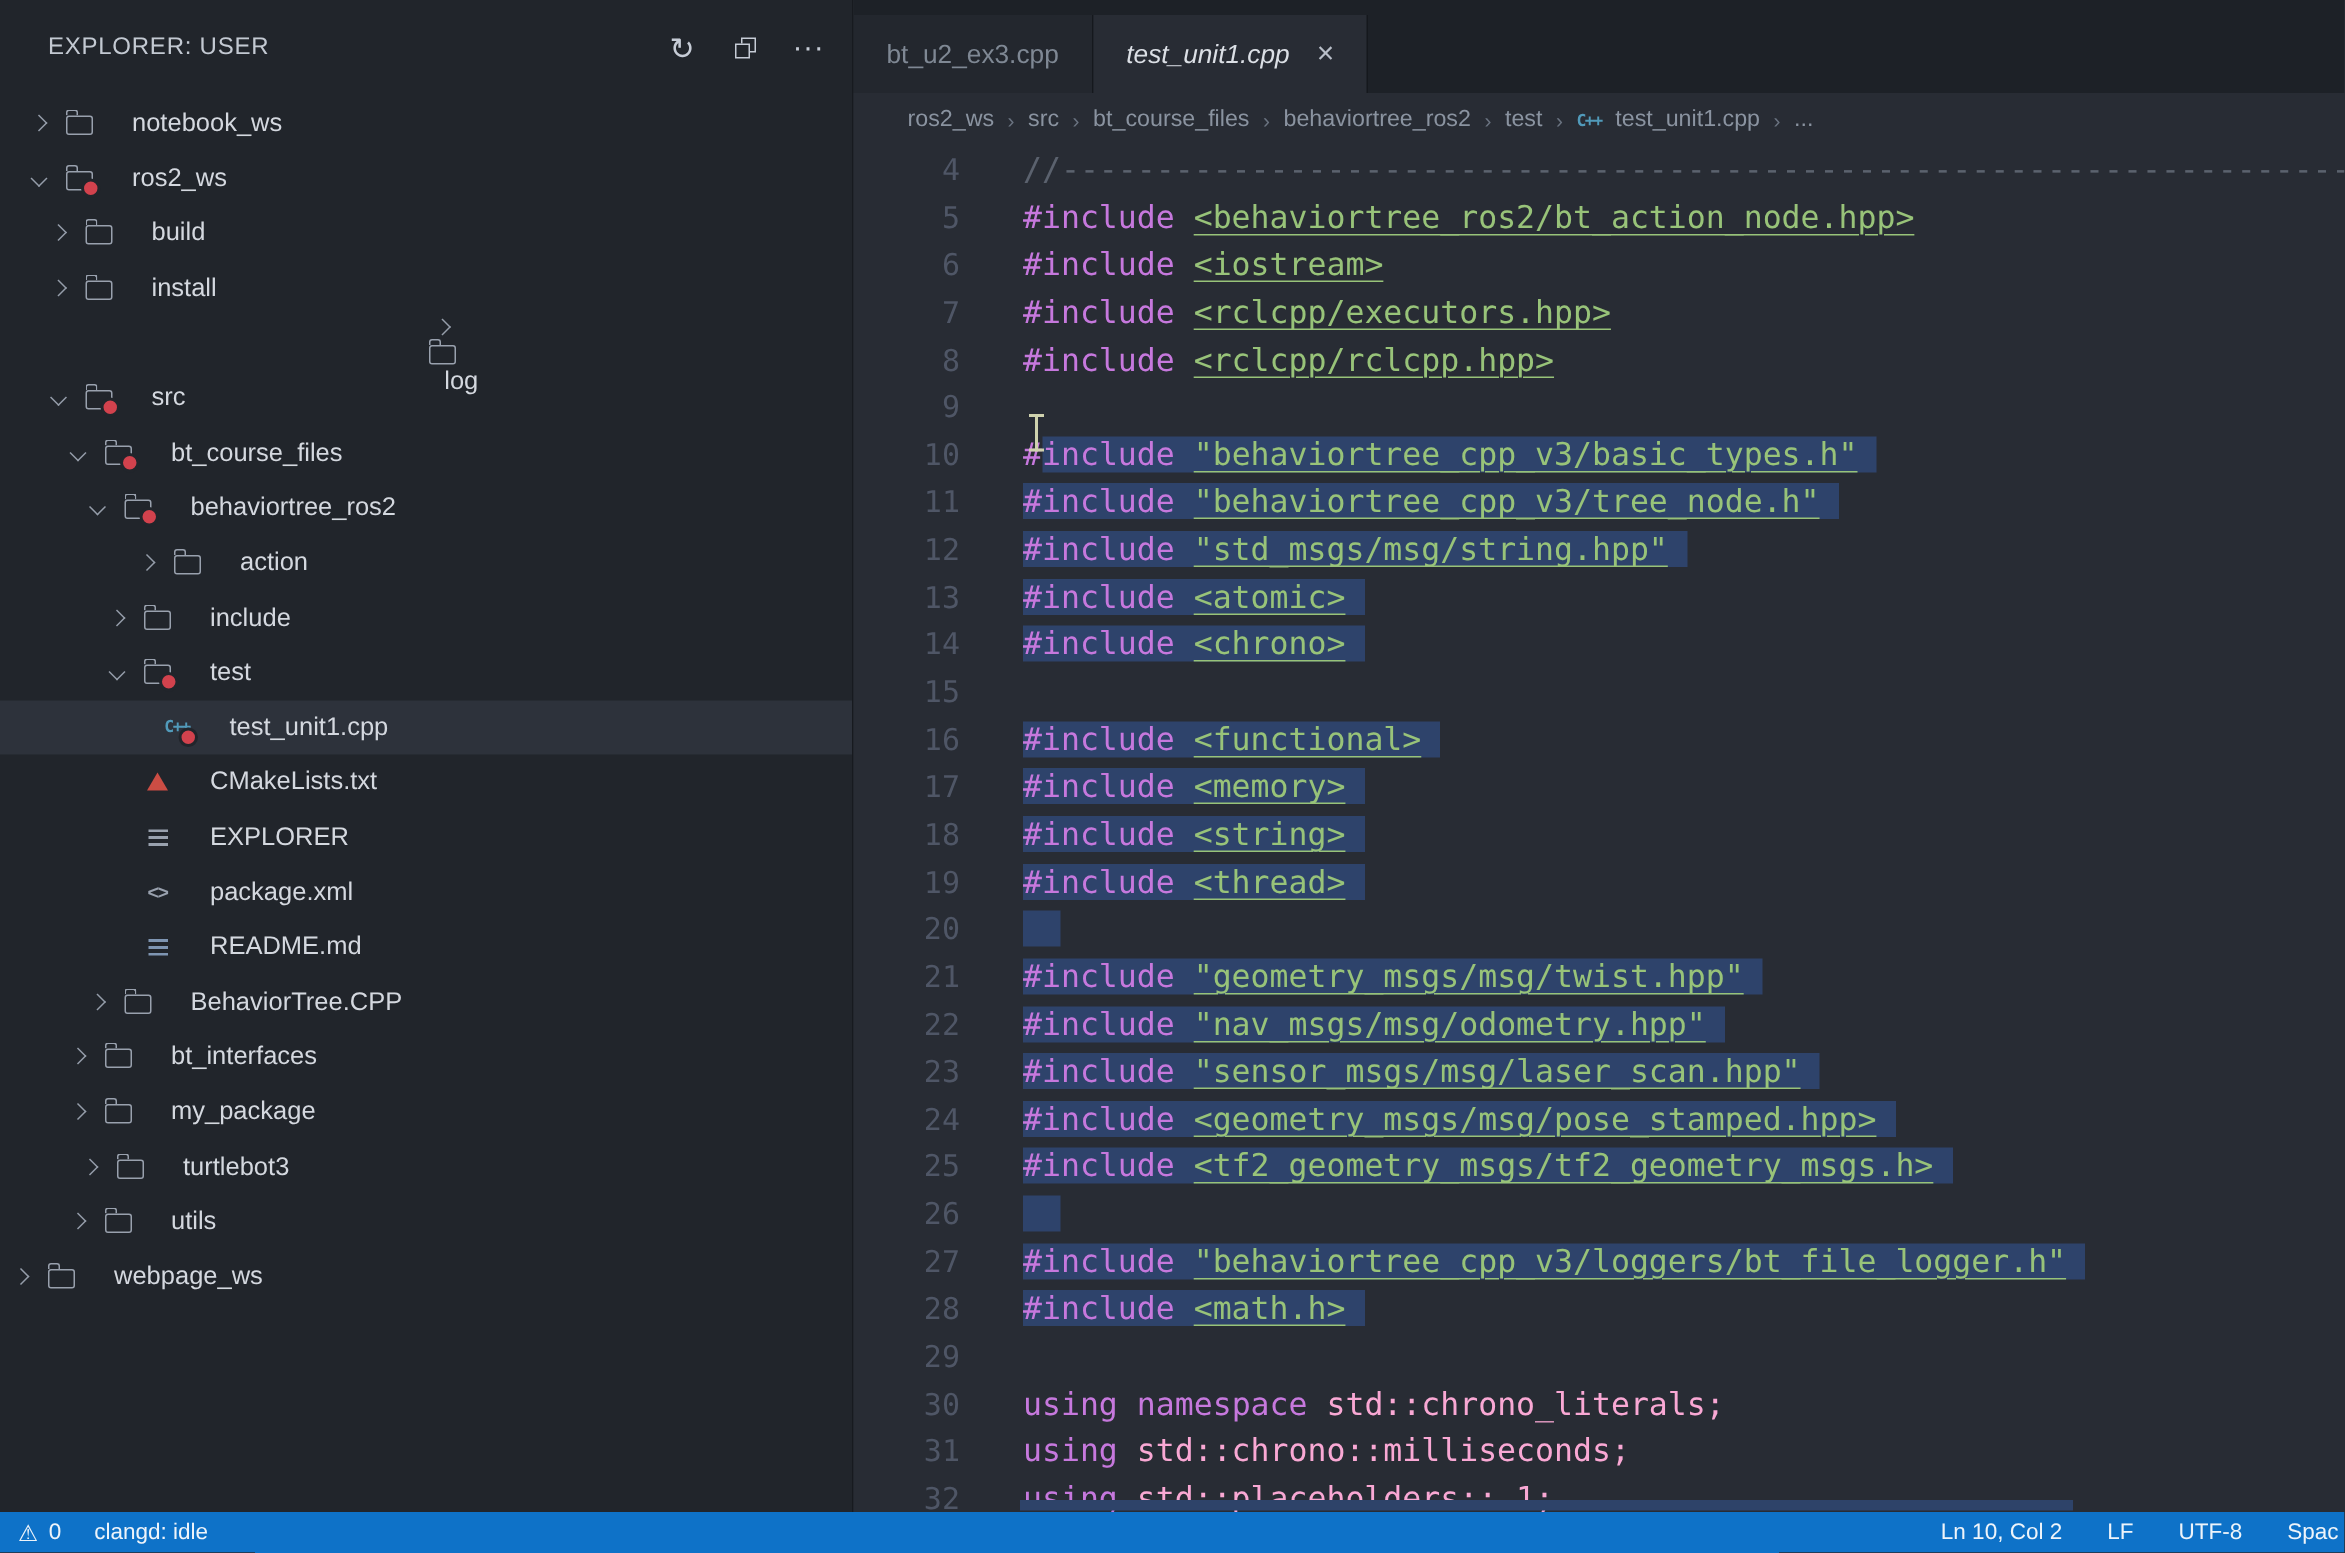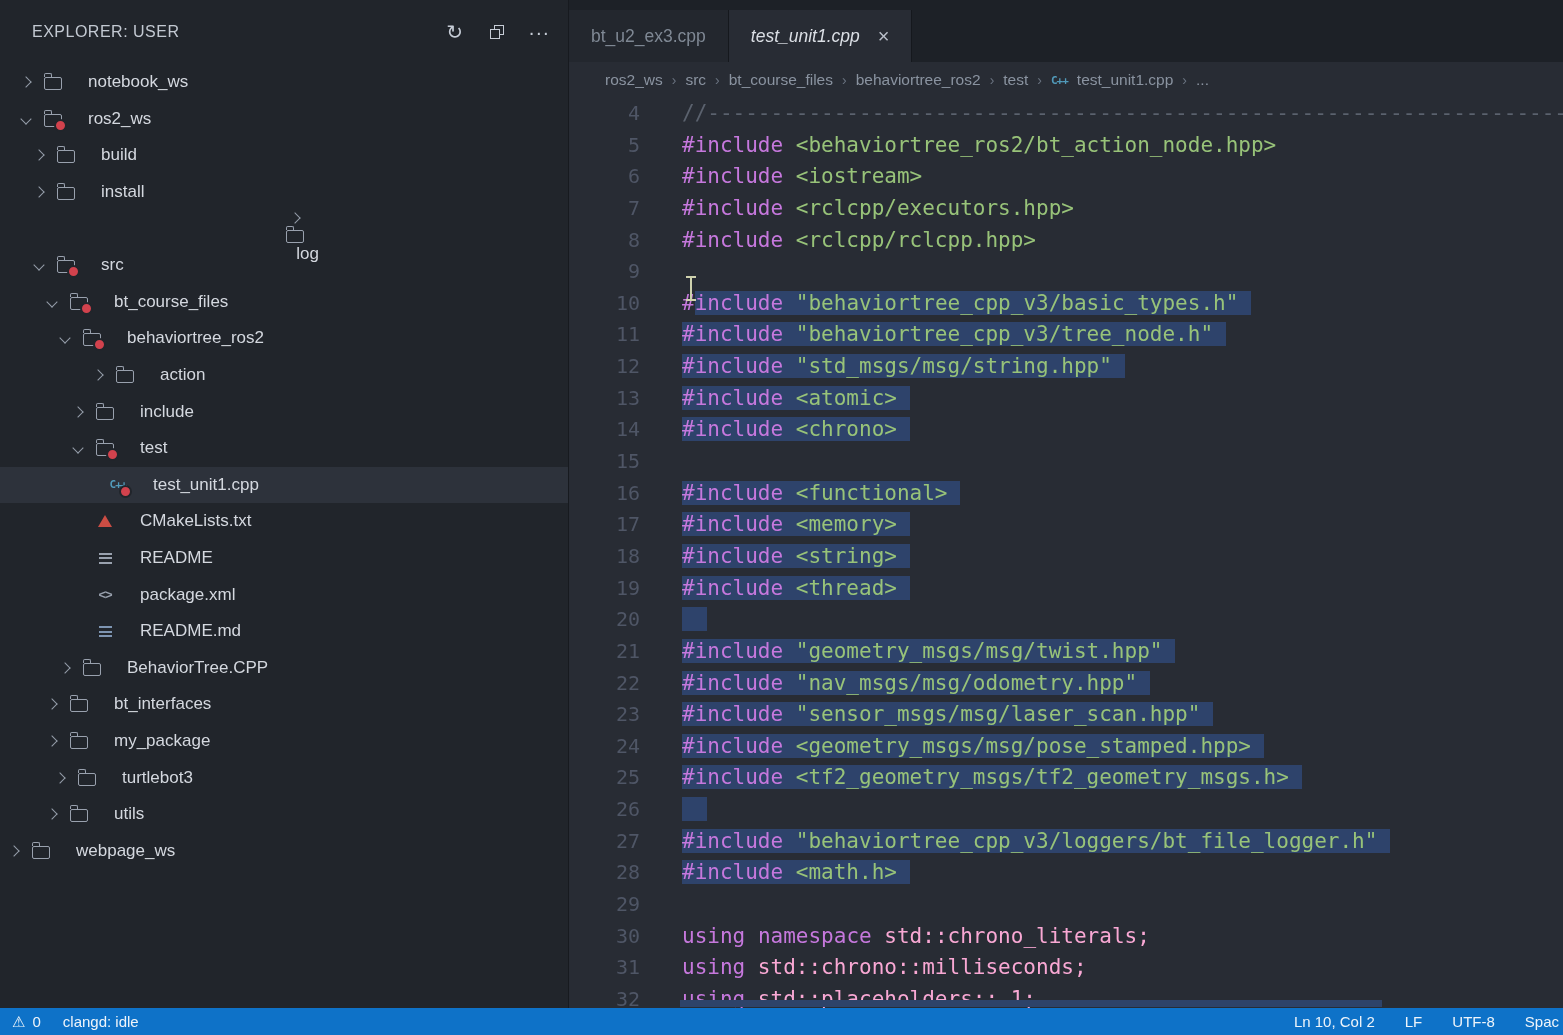--- a/index.html
+++ b/index.html
@@ -48,21 +48,21 @@
   .breadcrumbs{height:36px;flex:none;display:flex;align-items:center;padding-left:36px;font-size:15.5px;color:#8a93a0;gap:9px;white-space:nowrap;overflow:hidden}
   .bc-sep{color:#6a7380;font-size:14px}
   .bc-cpp{color:var(--accent-file-icon,#519aba);font-family:"DejaVu Sans Mono",monospace;font-size:11px;font-weight:bold;letter-spacing:-1px}
 
   .codearea{flex:1;overflow:hidden;position:relative;font-family:"DejaVu Sans Mono",monospace;font-size:21px}
   .cline{display:flex;height:31.65px;line-height:31.65px;white-space:pre}
   .ln{width:71px;flex:none;text-align:right;color:#4f5666;font-size:20px}
   .ctext{margin-left:42px;white-space:pre}
   .sel{background:var(--selection,#2e436b)}
   .tok-k{color:var(--keyword,#c678dd)}
-  .tok-s{color:var(--string,#98c379);text-decoration-thickness:1px;text-underline-offset:3.5px}
+  .tok-s{color:var(--string,#98c379);text-decoration:underline;text-decoration-thickness:1px;text-underline-offset:3.5px}
   .tok-c{color:var(--comment,#5b626e)}
   .tok-p{color:#f9a8d4}
   .hscroll{position:absolute;left:111px;bottom:1px;width:702px;height:7px;background:#2e4369}
 
   
   .ibeam{position:absolute;left:684px;top:276px;width:14px;height:27px;pointer-events:none;z-index:50}
   .ibeam::before{content:"";position:absolute;left:6px;top:2px;bottom:2px;width:2px;background:#cfd2ae}
   .ibeam::after{content:"";position:absolute;left:2px;top:0;width:10px;height:2px;background:#cfd2ae;box-shadow:0 23px 0 #cfd2ae}
 
   
@@ -189,21 +189,21 @@
           <span class="icon-slot">
             <span class="cmake-ic"></span>
           </span>
           <span class="rl">CMakeLists.txt</span>
         </div>
         <div class="row" style="padding-left: 70px;">
           <span class="chev none"></span>
           <span class="icon-slot">
             <span class="list-ic"></span>
           </span>
-          <span class="rl">README</span>
+          <span class="rl">EXPLORER</span>
         </div>
         <div class="row" style="padding-left: 70px;">
           <span class="chev none"></span>
           <span class="icon-slot">
             <span class="xml-ic">&lt;&gt;</span>
           </span>
           <span class="rl">package.xml</span>
         </div>
         <div class="row" style="padding-left: 70px;">
           <span class="chev none"></span>

